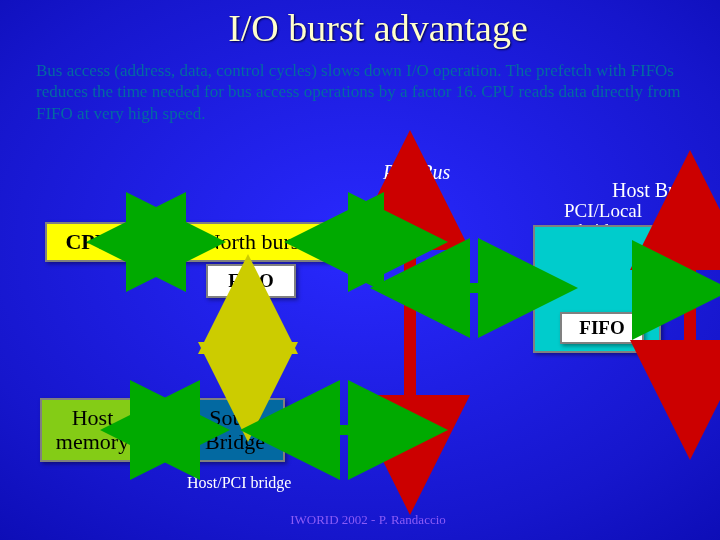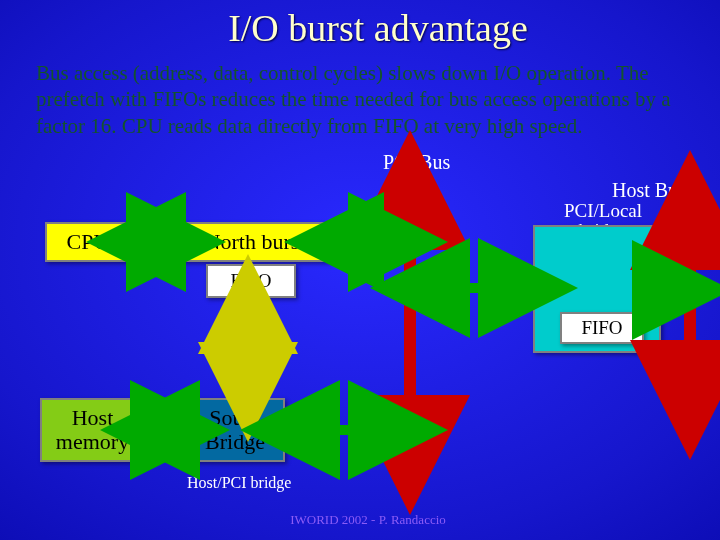--- a/index.html
+++ b/index.html
@@ -18,49 +18,49 @@
     font-size: 38px;
     color: #ffffcc;
     text-shadow: 1px 1px 2px #000044;
     padding-left: 36px;
   }
   .body-text {
     position: absolute;
     top: 60px;
     left: 36px;
     right: 36px;
-    color: #14532d;
-    font-size: 21px;
+    color: #0369a1;
+    font-size: 17px;
     line-height: 1.25;
   }
   .label {
     position: absolute;
     color: #fff;
     font-size: 20px;
   }
-  .label.pci-bus { top: 151px; left: 383px; }
+  .label.pci-bus { top: 161px; left: 383px; font-style: italic; }
   .label.local-bus { top: 179px; left: 612px; }
   .label.pci-local { top: 201px; left: 548px; font-size: 19px; text-align: center; width: 110px; line-height: 1.05; }
   .label.host-pci { top: 474px; left: 180px; font-size: 16px; font-weight: normal; margin-left: 7px; }
   .footer {
     position: absolute;
     top: 512px;
     left: 16px; right: 0;
     text-align: center;
     color: #8b5cf6;
     font-size: 13px;
   }
   .box {
     position: absolute;
     display: flex;
     align-items: center;
     justify-content: center;
     text-align: center;
     color: #000;
-    font-weight: normal;
+    font-weight: bold;
     border: 2px solid #808080;
     box-shadow: 2px 2px 4px rgba(0,0,0,0.4);
   }
   .cpu { top: 222px; left: 45px; width: 86px; height: 40px; background: #ffff00; font-size: 22px; }
   .north { top: 222px; left: 180px; width: 150px; height: 40px; background: #ffff00; font-size: 22px; font-weight: normal; }
   .south { top: 398px; left: 185px; width: 100px; height: 64px; background: #0369a1; font-size: 22px; font-weight: normal; line-height: 1.1; }
   .host { top: 398px; left: 40px; width: 105px; height: 64px; background: #84cc16; font-size: 22px; font-weight: normal; line-height: 1.1; }
   .fifo1 { top: 264px; left: 206px; width: 90px; height: 34px; background: #fff; font-size: 19px; }
   .fifo2 { top: 312px; left: 560px; width: 84px; height: 32px; background: #fff; font-size: 19px; }
   .bridge-box { top: 225px; left: 533px; width: 128px; height: 128px; background: #00cccc; border: 2px solid #808080; }

